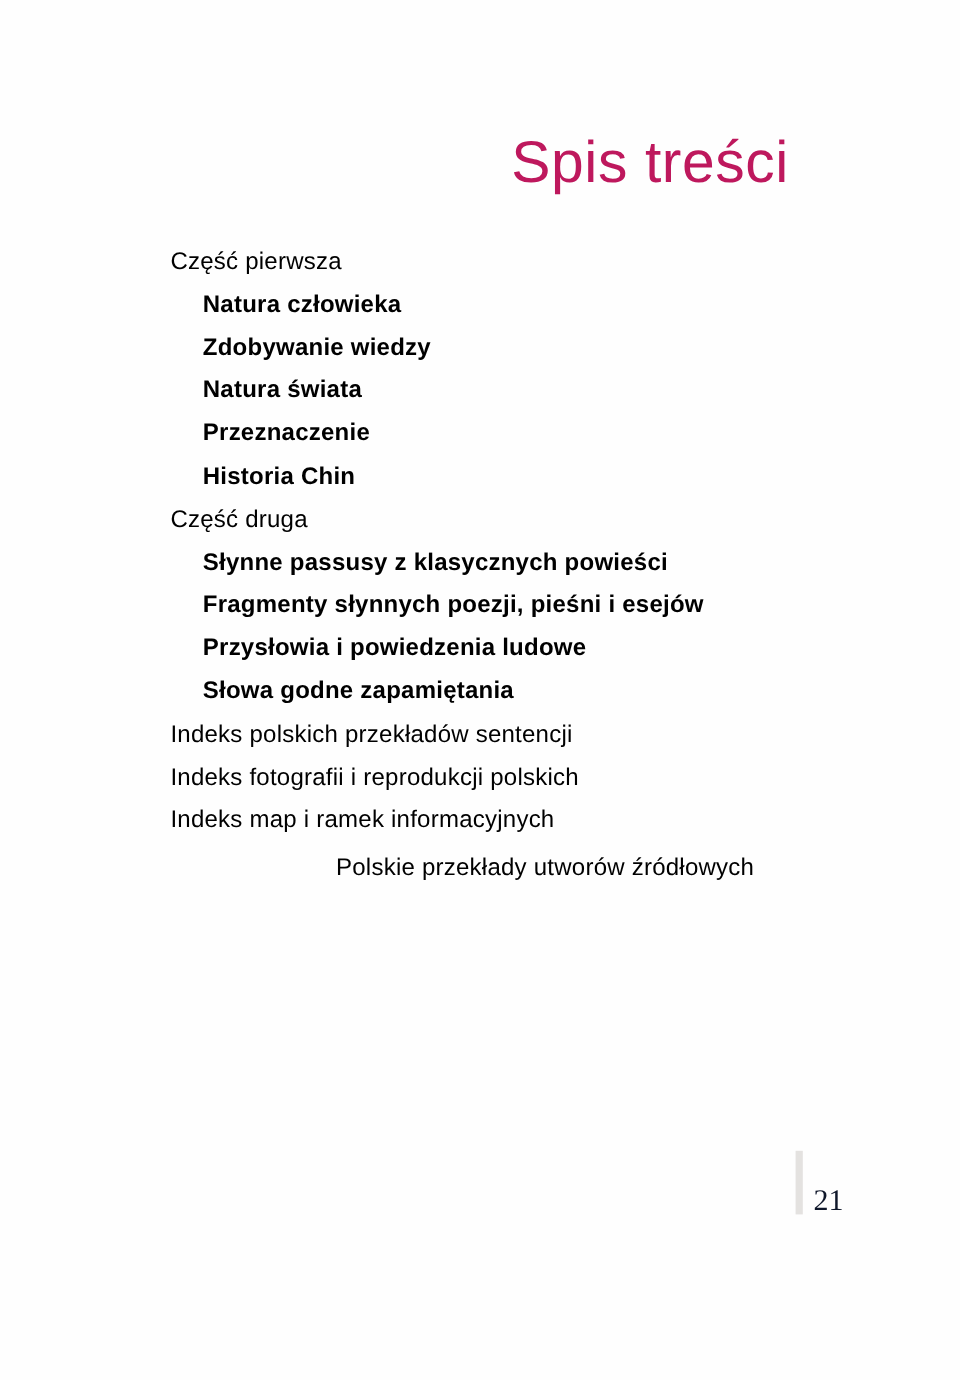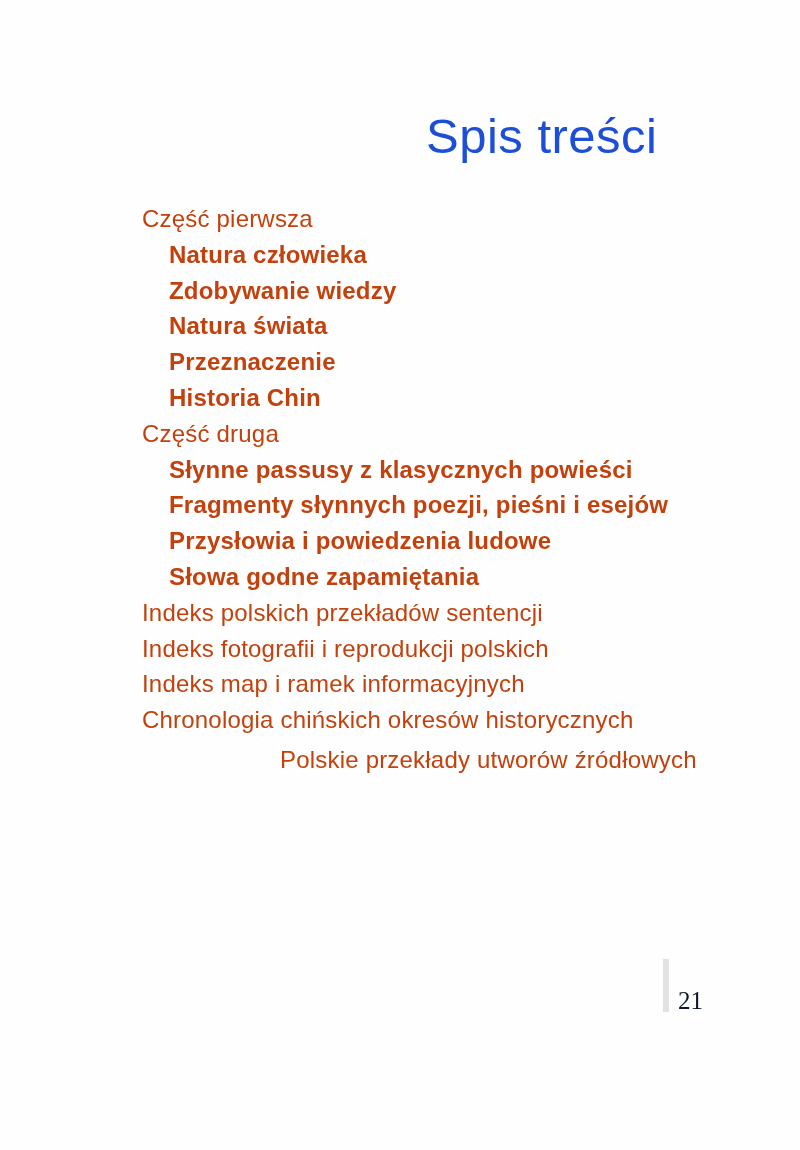--- a/index.html
+++ b/index.html
@@ -11,30 +11,30 @@
     font-family: "Liberation Sans", sans-serif;
     overflow: hidden;
   }
   .title {
     position: absolute;
     left: 426px;
     top: 108px;
     margin: 0;
     font-size: 49px;
     font-weight: 400;
-    color: #1d4ed8;
+    color: #be185d;
     letter-spacing: 0.5px;
     white-space: nowrap;
   }
   .toc {
     position: absolute;
     left: 142px;
     top: 201px;
-    font-size: 24px;
-    color: #c2410c;
+    font-size: 20px;
+    color: #000000;
   }
   .entry {
     line-height: 35.8px;
     white-space: nowrap;
     letter-spacing: 0.2px;
   }
   .ind1 { padding-left: 27px; font-weight: bold; }
   .ind2 { padding-left: 138px; }
   .gap-before { margin-top: 33px; }
   .last-adjust { margin-top: 4px; }
@@ -70,20 +70,19 @@
     <div class="entry ind1">Przeznaczenie</div>
     <div class="entry ind1">Historia Chin</div>
     <div class="entry ind0">Część druga</div>
     <div class="entry ind1">Słynne passusy z klasycznych powieści</div>
     <div class="entry ind1">Fragmenty słynnych poezji, pieśni i esejów</div>
     <div class="entry ind1">Przysłowia i powiedzenia ludowe</div>
     <div class="entry ind1">Słowa godne zapamiętania</div>
     <div class="entry ind0">Indeks polskich przekładów sentencji</div>
     <div class="entry ind0">Indeks fotografii i reprodukcji polskich</div>
     <div class="entry ind0">Indeks map i ramek informacyjnych</div>
-    <div class="entry ind0">Chronologia chińskich okresów historycznych</div>
     <div class="entry ind2 last-adjust">Polskie przekłady utworów źródłowych</div>
   </div>
 
   <div class="margin-bar"></div>
   <div class="page-number">21</div>
 
 </div>
 
 </body></html>

